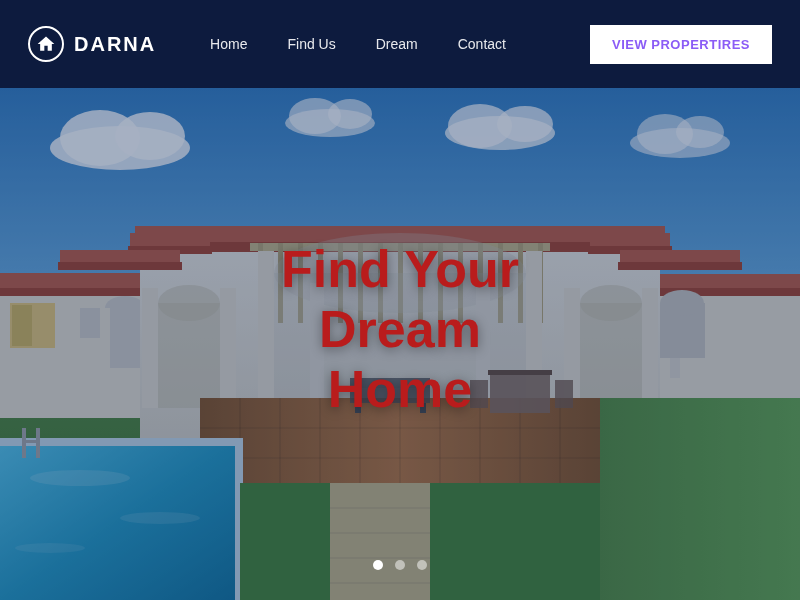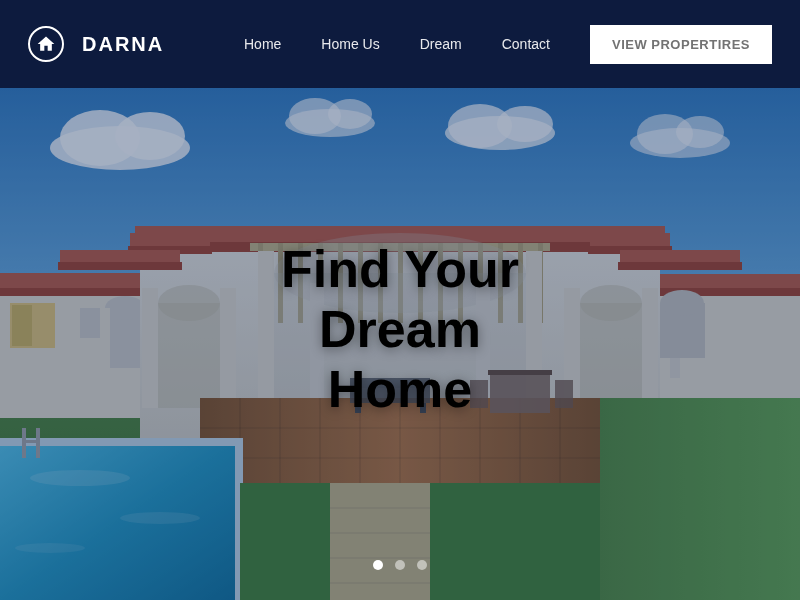--- a/index.html
+++ b/index.html
@@ -20,21 +20,21 @@
       display: flex;
       align-items: center;
       justify-content: space-between;
       padding: 0 28px;
       z-index: 10;
     }
 
     .nav-logo {
       display: flex;
       align-items: center;
-      gap: 18px;
+      gap: 10px;
     }
 
     .nav-logo-icon {
       width: 36px;
       height: 36px;
       border: 2px solid white;
       border-radius: 50%;
       display: flex;
       align-items: center;
       justify-content: center;
@@ -62,28 +62,29 @@
     .nav-link {
       color: white;
       text-decoration: none;
       font-size: 14px;
       font-weight: 400;
       opacity: 0.9;
     }
 
     .nav-cta {
       background: white;
-      color: #737373;
+      color: #8b5cf6;
       border: none;
       padding: 12px 22px;
       font-size: 13px;
       font-weight: 700;
       letter-spacing: 0.5px;
       cursor: pointer;
       white-space: nowrap;
+      margin-left: 44px;
     }
 
     
     .hero {
       position: absolute;
       top: 0; left: 0; right: 0; bottom: 0;
       overflow: hidden;
     }
 
     
@@ -109,21 +110,21 @@
       background: rgba(0, 30, 80, 0.35);
     }
 
     
     .hero-content {
       position: absolute;
       top: 50%;
       left: 50%;
       transform: translate(-50%, -50%);
       text-align: center;
-      color: #000000;
+      color: #b91c1c;
       z-index: 5;
       margin-top: 30px;
     }
 
     .hero-title {
       font-size: 52px;
       font-weight: 800;
       line-height: 1.15;
       text-shadow: 0 2px 12px rgba(0,0,0,0.4);
       max-width: 500px;
@@ -168,21 +169,21 @@
     <div class="nav-logo-icon">
       <svg viewBox="0 0 24 24">
         <path d="M10 20v-6h4v6h5v-8h3L12 3 2 12h3v8z"></path>
       </svg>
     </div>
     <span class="nav-logo-text">DARNA</span>
   </div>
 
   <div class="nav-links">
     <a class="nav-link" href="#">Home</a>
-    <a class="nav-link" href="#">Home Us</a>
+    <a class="nav-link" href="#">Find Us</a>
     <a class="nav-link" href="#">Dream</a>
     <a class="nav-link" href="#">Contact</a>
     <button class="nav-cta">VIEW PROPERTIRES</button>
   </div>
 </nav>
 
 <section class="hero">
 
   <div class="hero-bg"></div>
 

